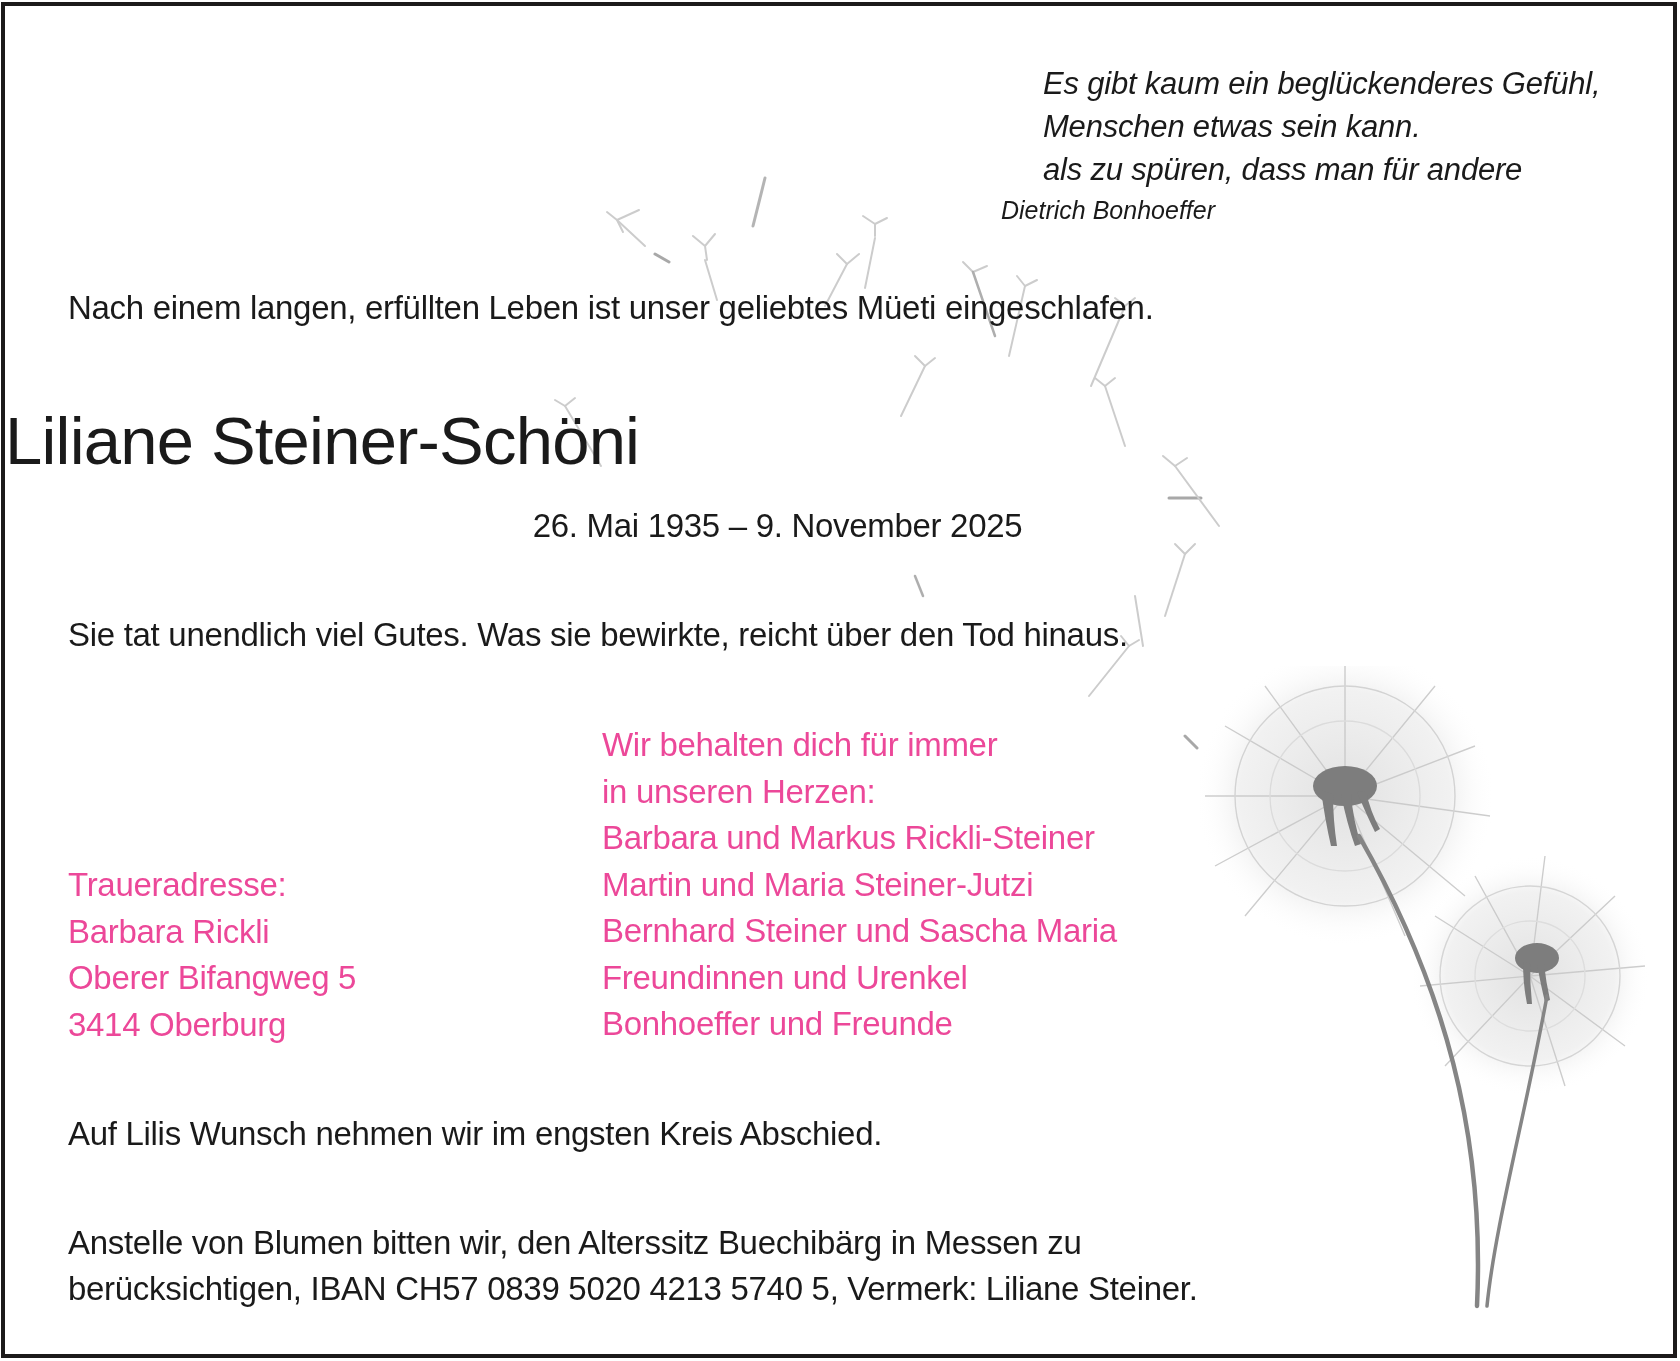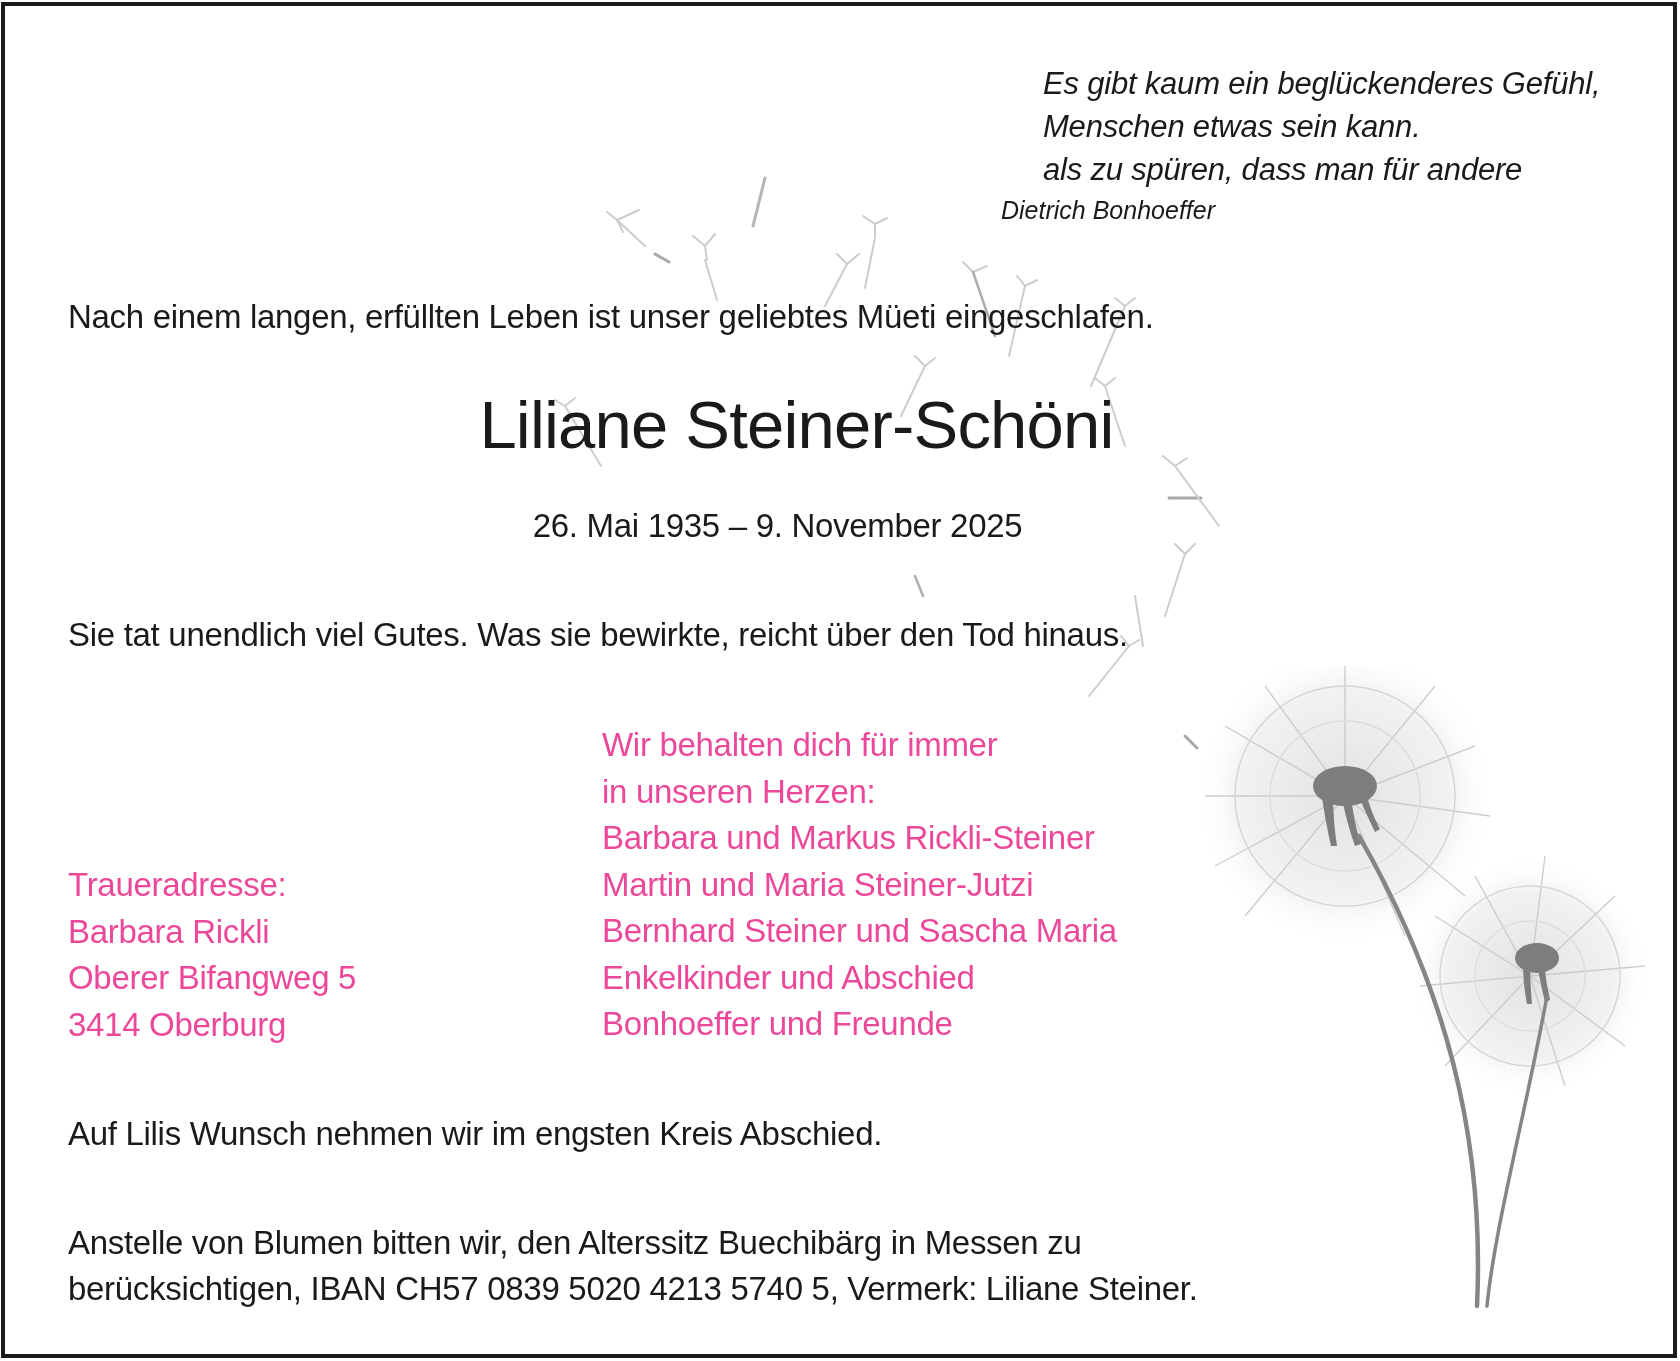--- a/index.html
+++ b/index.html
@@ -5,22 +5,22 @@
     html, body { margin: 0; padding: 0; background: #ffffff; }
     body { width: 1680px; height: 1361px; position: relative; overflow: hidden; }
     .frame {
       position: absolute; left: 1px; top: 2px; width: 1668px; height: 1348px;
       border: 4px solid #1c1a1a; background: #ffffff; overflow: hidden;
     }
     .txt { position: absolute; color: #1a1a1a; font-family: "Liberation Sans", sans-serif; white-space: nowrap; }
     .quote { left: 996px; top: 56px; font-style: italic; font-size: 31px; line-height: 43px; letter-spacing: -0.2px; margin-left: 42px; }
     .quote-author { left: 996px; top: 188px; font-style: italic; font-size: 25px; line-height: 32px; }
     .body-line { font-size: 33px; line-height: 40px; letter-spacing: -0.3px; }
-    .intro { left: 63px; top: 291px; }
-    .name { left: 0; width: 1583px; top: 379px; text-align: center; font-size: 67px; line-height: 80px; letter-spacing: -0.8px; }
+    .intro { left: 63px; top: 282px; }
+    .name { left: 0; width: 1583px; top: 395px; font-size: 67px; line-height: 80px; letter-spacing: -0.8px; }
     .dates { left: 0; width: 1545px; top: 500px; text-align: center; font-size: 33px; line-height: 40px; letter-spacing: -0.3px; }
     .tribute { left: 63px; top: 609px; }
     .col-list { position: absolute; margin: 0; padding: 0; list-style: none; }
     .col-list li { font-family: "Liberation Sans", sans-serif; color: #ec4899; font-size: 33px; line-height: 46.5px; letter-spacing: -0.3px; white-space: nowrap; }
     .mourners { left: 597px; top: 716px; }
     .address { left: 63px; top: 856px; }
     .farewell { left: 63px; top: 1108px; }
     .donation { left: 63px; top: 1214px; font-size: 33px; line-height: 46px; letter-spacing: -0.3px; }
     .deco { position: absolute; pointer-events: none; }
   </style>
@@ -112,21 +112,21 @@
   <div class="txt dates">26. Mai 1935 – 9. November 2025</div>
 
   <div class="txt body-line tribute">Sie tat unendlich viel Gutes. Was sie bewirkte, reicht über den Tod hinaus.</div>
 
   <ul class="col-list mourners">
     <li>Wir behalten dich für immer</li>
     <li>in unseren Herzen:</li>
     <li>Barbara und Markus Rickli-Steiner</li>
     <li>Martin und Maria Steiner-Jutzi</li>
     <li>Bernhard Steiner und Sascha Maria</li>
-    <li>Enkelkinder und Abschied</li>
+    <li>Freundinnen und Urenkel</li>
     <li>Bonhoeffer und Freunde</li>
   </ul>
 
   <ul class="col-list address">
     <li>Traueradresse:</li>
     <li>Barbara Rickli</li>
     <li>Oberer Bifangweg 5</li>
     <li>3414 Oberburg</li>
   </ul>
 

